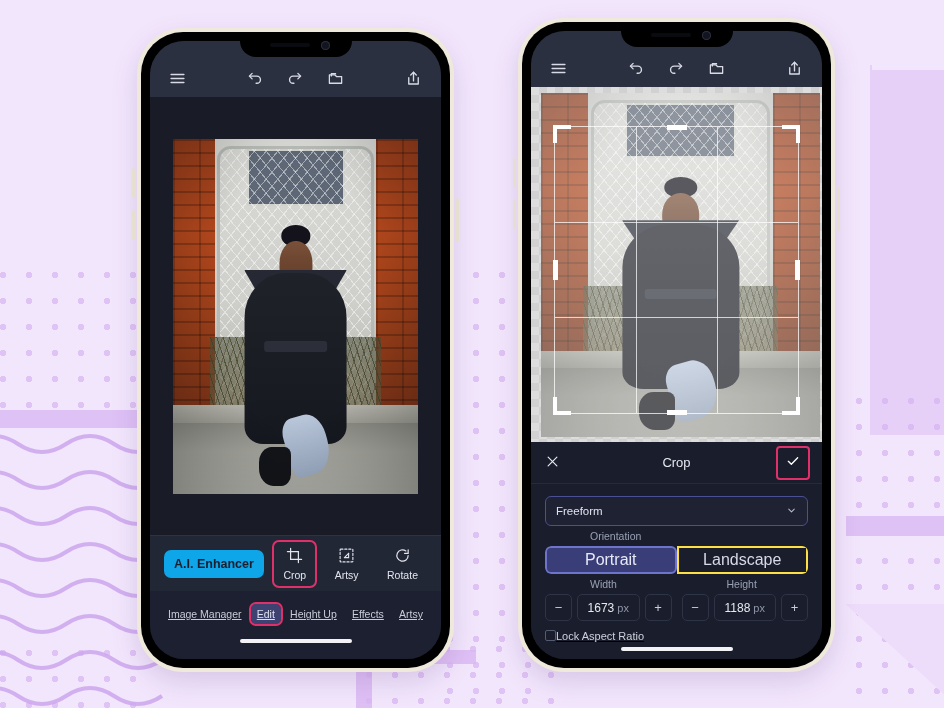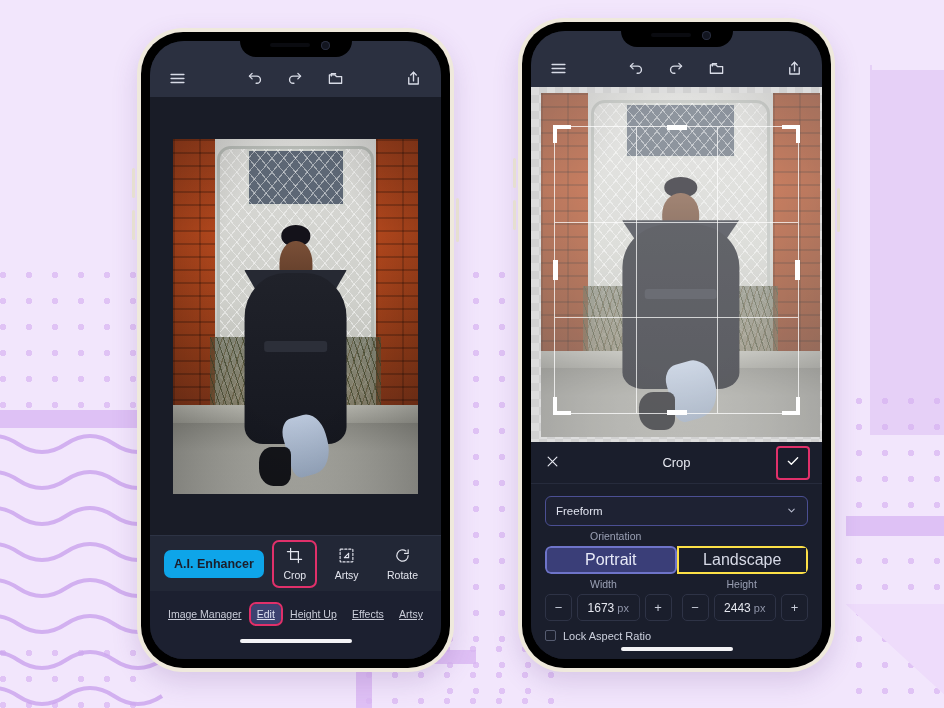--- a/index.html
+++ b/index.html
@@ -364,21 +364,21 @@
     width: 27px; border: 1px solid #2e3346; border-radius: 5px;
     display: flex; align-items: center; justify-content: center;
     color: #c9cdda; font-size: 13px;
   }
   .step-val {
     flex: 1; border: 1px solid #2e3346; border-radius: 5px;
     display: flex; align-items: center; justify-content: center; gap: 3px;
     color: #e6e8f0; font-size: 12px;
   }
   .step-val .unit { color: #8f94a8; font-size: 11px; }
-  .lock-row { display: flex; align-items: flex-start; gap: 7px; padding: 9px 14px 0 14px; position: relative; }
+  .lock-row { display: flex; align-items: flex-start; gap: 0; padding: 9px 14px 0 14px; position: relative; text-decoration: underline; }
   .chk { width: 11px; height: 11px; border: 1px solid #555b70; border-radius: 2px; }
   .lock-lbl { color: #cdd1de; font-size: 11px; }
   .r-home-bar {
     position: absolute; left: 50%; transform: translateX(-50%);
     bottom: 8px; width: 112px; height: 4px; border-radius: 3px; background: #f3f3f6;
     z-index: 9;
   }
 </style>
 </head>
 <body>
@@ -676,21 +676,21 @@
                   </div>
                   <div class="step-btn">+</div>
                 </div>
               </div>
 
               <div class="dim-col">
                 <div class="lbl">Height</div>
                 <div class="stepper">
                   <div class="step-btn">−</div>
                   <div class="step-val">
-                    <span>2443</span>
+                    <span>1188</span>
                     <span class="unit">px</span>
                   </div>
                   <div class="step-btn">+</div>
                 </div>
               </div>
             </div>
           </div>
 
           <div class="lock-row">
             <div class="chk"></div>

